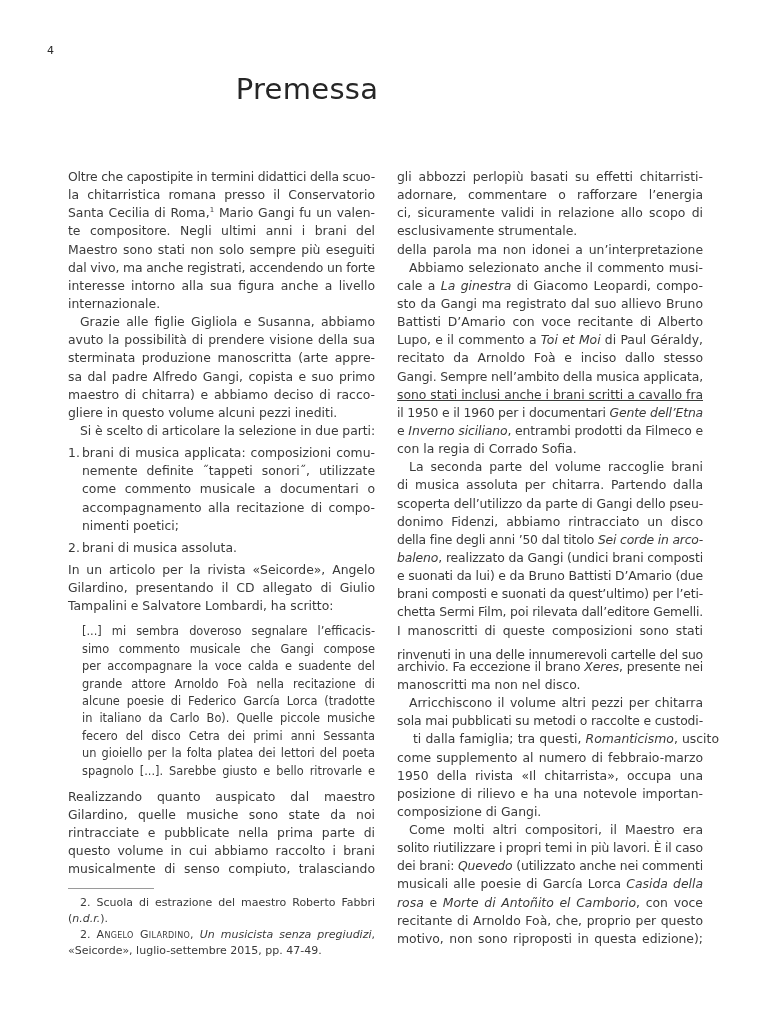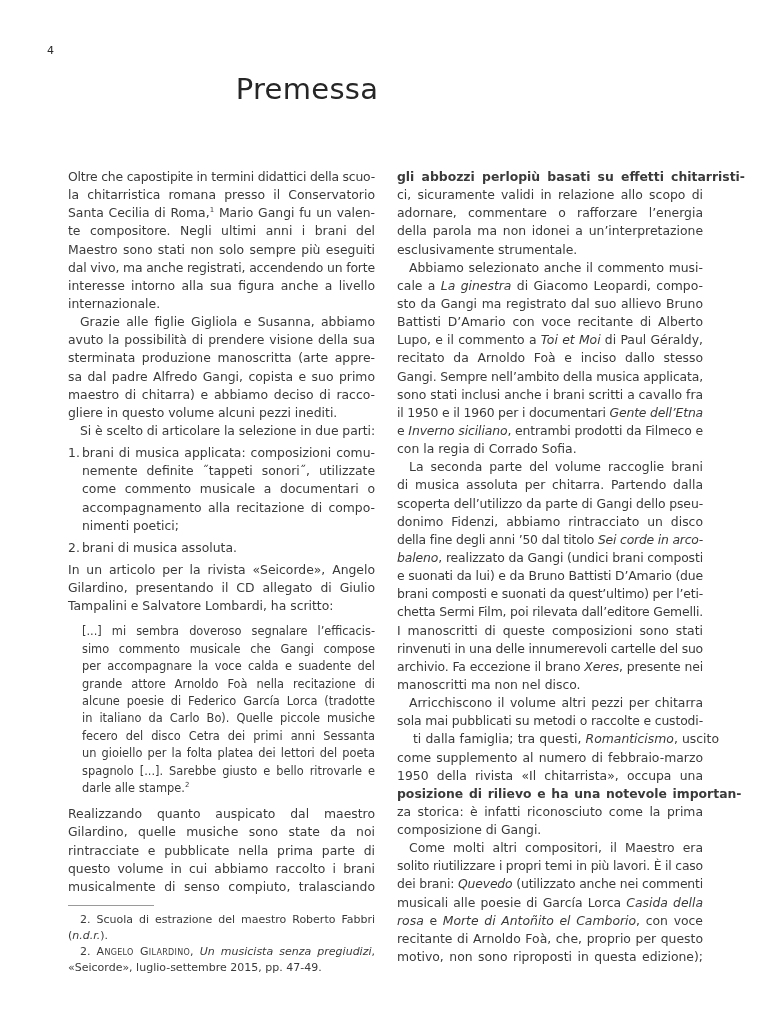--- a/index.html
+++ b/index.html
@@ -156,23 +156,20 @@
       </div>
     <div class="line">
         <span style="word-spacing: 4.40402px;">fecero del disco Cetra dei primi anni Sessanta</span>
       </div>
     <div class="line">
         <span style="word-spacing: 1.47396px;">un gioiello per la folta platea dei lettori del poeta</span>
       </div>
     <div class="line">
         <span style="word-spacing: 2.375px;">spagnolo [...]. Sarebbe giusto e bello ritrovarle e</span>
       </div>
-    <div class="line last">
-        <span><span>darle alle stampe.</span><sup>2</sup></span>
-      </div>
   </div>
   <div class="quote-gap"></div>
 
   <div>
     <div class="line">
         <span style="word-spacing: 10.9062px;">Realizzando quanto auspicato dal maestro</span>
       </div>
     <div class="line">
         <span style="word-spacing: 6.42969px;">Gilardino, quelle musiche sono state da noi</span>
       </div>
@@ -200,34 +197,34 @@
       </div>
     <div class="line last">
         <span>«Seicorde», luglio-settembre 2015, pp. 47-49.</span>
       </div>
   </div>
 </div>
 
 <div class="col col-right">
   <div>
     <div class="line">
-        <span style="word-spacing: 2.8724px; font-weight: bold;">gli abbozzi perlopiù basati su effetti chitarristi-</span>
+        <span style="word-spacing: 2.8724px;">gli abbozzi perlopiù basati su effetti chitarristi-</span>
+      </div>
+    <div class="line">
+        <span style="word-spacing: 7.32812px;">adornare, commentare o rafforzare l’energia</span>
       </div>
     <div class="line">
         <span style="word-spacing: 2.34152px;">ci, sicuramente validi in relazione allo scopo di</span>
       </div>
-    <div class="line">
-        <span style="word-spacing: 7.32812px;">adornare, commentare o rafforzare l’energia</span>
+    <div class="line last">
+        <span>esclusivamente strumentale.</span>
       </div>
     <div class="line">
         <span style="word-spacing: 1.8125px;">della parola ma non idonei a un’interpretazione</span>
       </div>
-    <div class="line last">
-        <span>esclusivamente strumentale.</span>
-      </div>
   </div>
 
   <div>
     <div class="line indent">
         <span style="word-spacing: 0.696875px;">Abbiamo selezionato anche il commento musi-</span>
       </div>
     <div class="line">
         <span style="word-spacing: 1.42634px;"><span>cale a </span><i>La ginestra</i><span> di Giacomo Leopardi, compo-</span></span>
       </div>
     <div class="line">
@@ -239,21 +236,21 @@
     <div class="line">
         <span style="word-spacing: 0.326562px;"><span>Lupo, e il commento a </span><i>Toi et Moi</i><span> di Paul Géraldy,</span></span>
       </div>
     <div class="line">
         <span style="word-spacing: 4.75446px;">recitato da Arnoldo Foà e inciso dallo stesso</span>
       </div>
     <div class="line">
         <span style="letter-spacing: -0.138074px;">Gangi. Sempre nell’ambito della musica applicata,</span>
       </div>
     <div class="line">
-        <span style="letter-spacing: -0.0344329px;">sono stati inclusi anche i brani scritti a cavallo fra</span>
+        <span style="letter-spacing: -0.0344329px; text-decoration: underline;">sono stati inclusi anche i brani scritti a cavallo fra</span>
       </div>
     <div class="line">
         <span style="letter-spacing: -0.168505px;"><span>il 1950 e il 1960 per i documentari </span><i>Gente dell’Etna</i></span>
       </div>
     <div class="line">
         <span style="letter-spacing: -0.112745px;"><span>e </span><i>Inverno siciliano</i><span>, entrambi prodotti da Filmeco e</span></span>
       </div>
     <div class="line last">
         <span>con la regia di Corrado Sofia.</span>
       </div>
@@ -284,21 +281,21 @@
     <div class="line">
         <span style="letter-spacing: -0.189303px;">brani composti e suonati da quest’ultimo) per l’eti-</span>
       </div>
     <div class="line">
         <span style="letter-spacing: -0.176887px;">chetta Sermi Film, poi rilevata dall’editore Gemelli.</span>
       </div>
     <div class="line">
         <span style="word-spacing: 2.95833px;">I manoscritti di queste composizioni sono stati</span>
       </div>
     <div class="line">
-        <span style="letter-spacing: -0.1878px;">rinvenuti in una delle innumerevoli cartelle del suo</span>
+        <span style="letter-spacing: -0.1878px; margin-top: 6px;">rinvenuti in una delle innumerevoli cartelle del suo</span>
       </div>
     <div class="line">
         <span style="letter-spacing: -0.105699px;"><span>archivio. Fa eccezione il brano </span><i>Xeres</i><span>, presente nei</span></span>
       </div>
     <div class="line last">
         <span>manoscritti ma non nel disco.</span>
       </div>
   </div>
 
   <div>
@@ -311,24 +308,21 @@
     <div class="line">
         <span style="word-spacing: 0.205729px; margin-left: 16px;"><span>ti dalla famiglia; tra questi, </span><i>Romanticismo</i><span>, uscito</span></span>
       </div>
     <div class="line">
         <span style="word-spacing: 1.20312px;">come supplemento al numero di febbraio-marzo</span>
       </div>
     <div class="line">
         <span style="word-spacing: 4.29167px;">1950 della rivista «Il chitarrista», occupa una</span>
       </div>
     <div class="line">
-        <span style="word-spacing: 1.38839px; font-weight: bold;">posizione di rilievo e ha una notevole importan-</span>
-      </div>
-    <div class="line">
-        <span style="word-spacing: 2.53348px;">za storica: è infatti riconosciuto come la prima</span>
+        <span style="word-spacing: 1.38839px;">posizione di rilievo e ha una notevole importan-</span>
       </div>
     <div class="line last">
         <span>composizione di Gangi.</span>
       </div>
   </div>
 
   <div>
     <div class="line indent">
         <span style="word-spacing: 4.17969px;">Come molti altri compositori, il Maestro era</span>
       </div>

